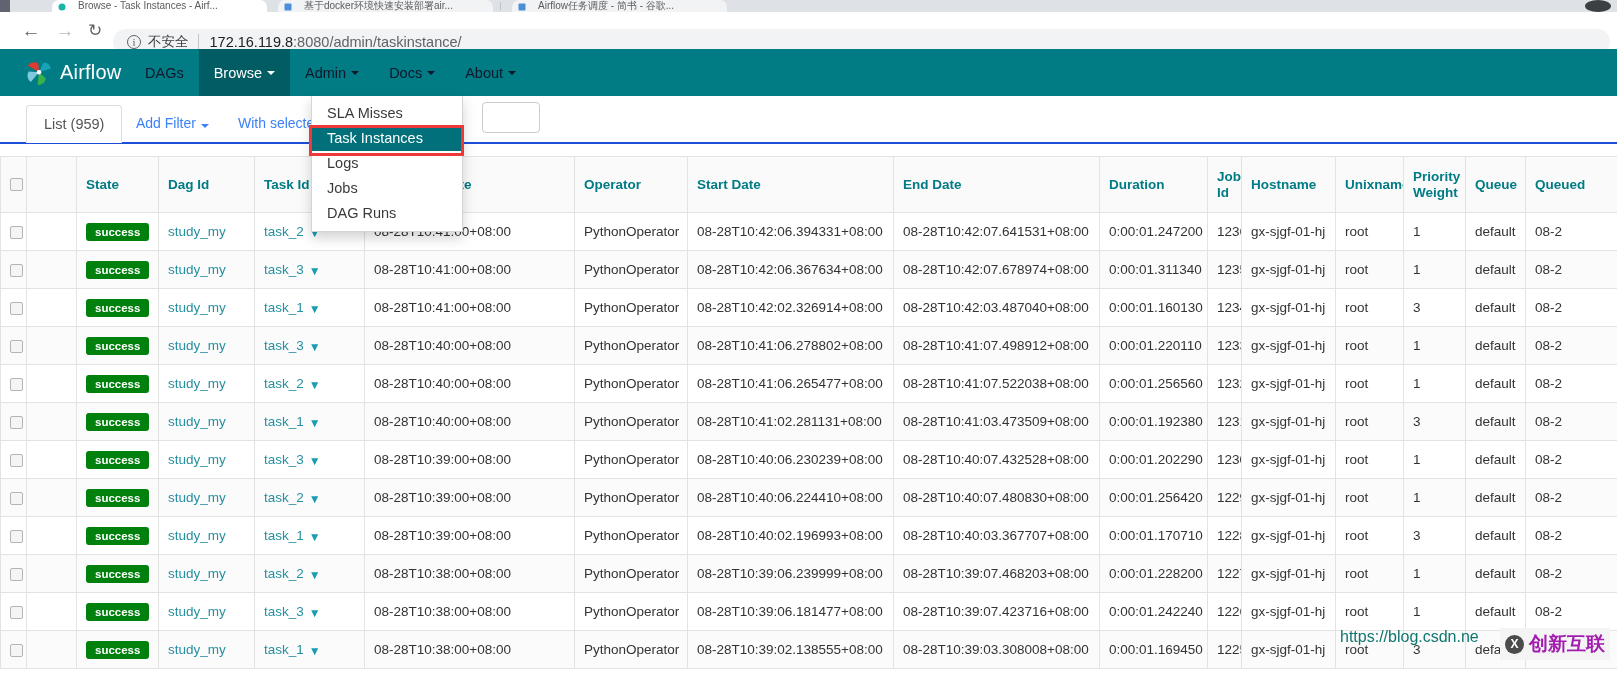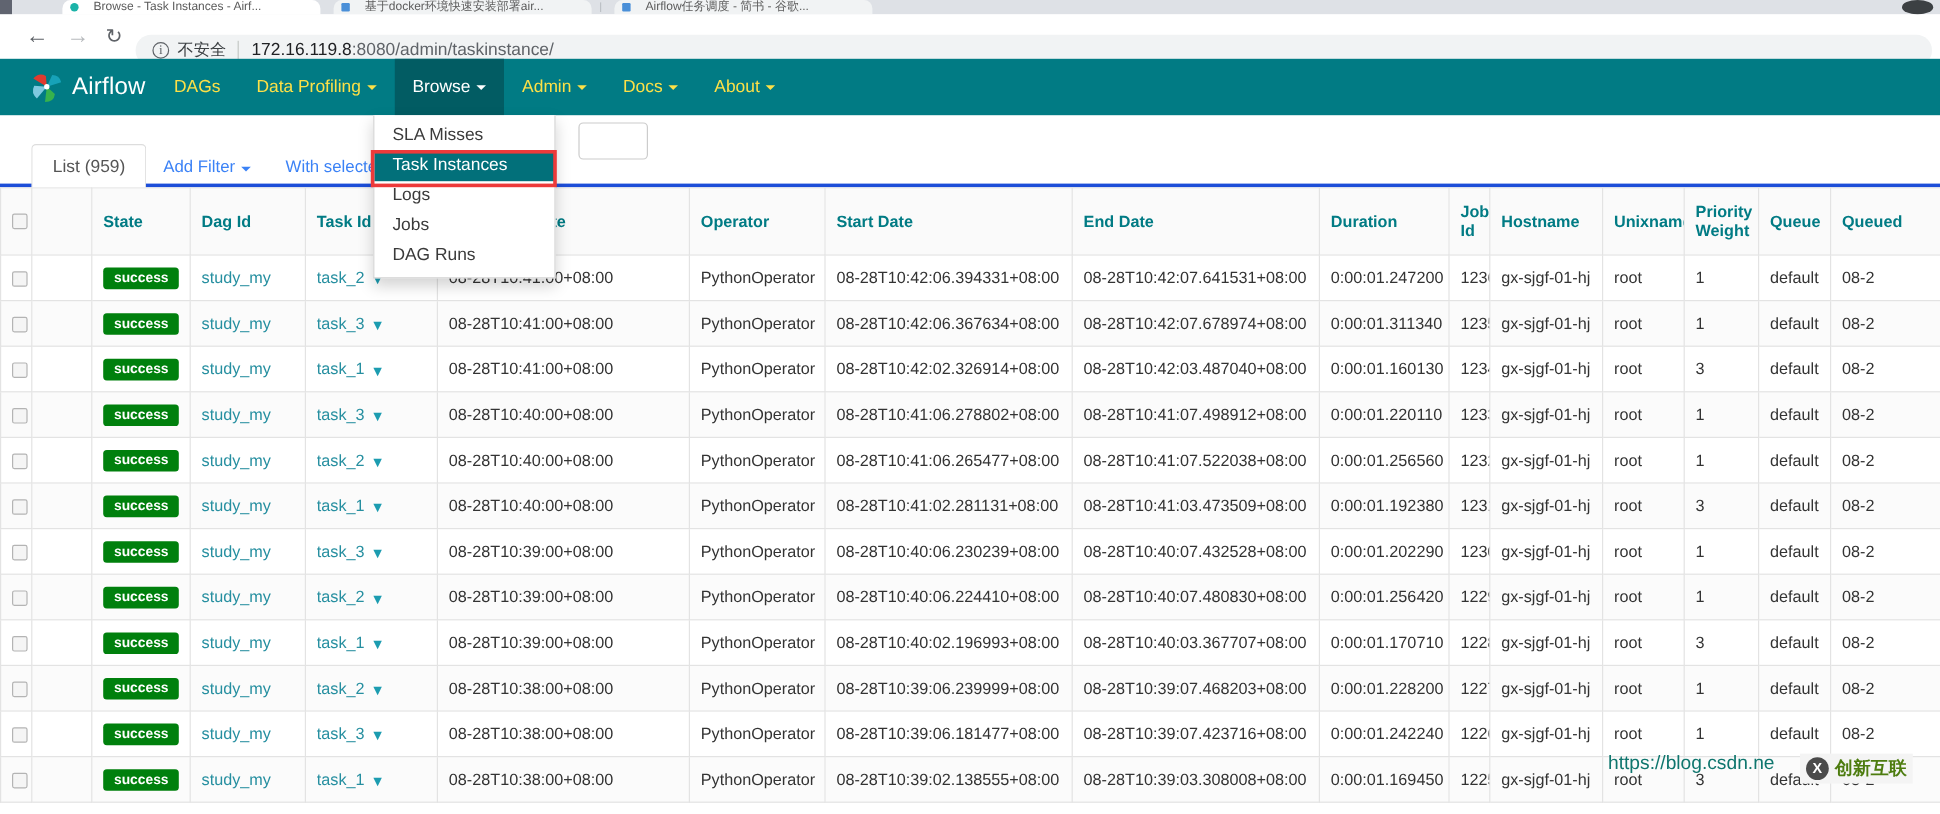--- a/index.html
+++ b/index.html
@@ -77,21 +77,21 @@
     position: absolute; left: 24px; top: 7px; height: 33px;
     display: flex; align-items: center; cursor: pointer;
   }
   .af-logo { width: 30px; height: 30px; flex: none; margin-right: 6px; }
   .af-brand-text {
     color: #ffffff; font-size: 20px; font-weight: normal; letter-spacing: .2px;
   }
   .af-menu { position: absolute; left: 130px; top: 0; height: 47px; display: flex; }
   .af-item {
     display: flex; align-items: center; padding: 0 15px; height: 47px;
-    color: #fde047; font-size: 14.5px; white-space: nowrap; cursor: pointer;
+    color: #0f172a; font-size: 14.5px; white-space: nowrap; cursor: pointer;
   }
   .af-item.active { background: #025c63; color: #ffffff; }
   .caret {
     display: inline-block; margin-left: 5px;
     border-left: 4px solid transparent; border-right: 4px solid transparent;
     border-top: 4px solid currentColor;
   }
 
   
   .dropdown {
@@ -106,21 +106,21 @@
   }
   .dd-item.selected { background: #02707a; color: #ffffff; }
   .dd-highlight {
     position: absolute; left: 309px; top: 125px; width: 155px; height: 31px;
     border: 3px solid #ec3a3a; z-index: 50; pointer-events: none;
   }
 
   
   .toolbar {
     position: absolute; left: 0; top: 96px; width: 1617px; height: 48px;
-    background: #ffffff; border-bottom: 6px solid #1d4ed8; margin-top: 15px;
+    background: #ffffff; border-bottom: 2px solid #1d4ed8;
   }
   .tb-tab {
     position: absolute; left: 26px; top: 9px; height: 38px;
     padding: 0 17px; line-height: 37px;
     border: 1px solid #dddddd; border-bottom-color: #ffffff;
     border-radius: 4px 4px 0 0; background: #ffffff;
     font-size: 14.5px; color: #555555; white-space: nowrap; cursor: pointer;
   }
   .tb-link {
     position: absolute; top: 9px; height: 38px; line-height: 37px;
@@ -181,21 +181,21 @@
     position: absolute; left: 1500px; top: 628px;
     display: flex; align-items: center; gap: 5px;
     background: #f4f4f4; padding: 3px 5px; z-index: 61;
   }
   .wm-circle {
     width: 19px; height: 19px; border-radius: 50%; background: #4b4b4b;
     color: #ffffff; font-size: 12px; font-weight: bold;
     line-height: 19px; text-align: center; flex: none;
   }
   .wm-text {
-    font-size: 15px; font-weight: bold; color: #4d7c0f;
+    font-size: 19px; font-weight: bold; color: #a21caf;
     white-space: nowrap; font-family: Liberation Sans, sans-serif;
   }
 </style>
 </head>
 <body>
 
 <div class="tabstrip">
   <div class="leftcorner"></div>
   <div class="tab active" style="left:52px;width:215px;">
     <span class="tab-fav">
@@ -248,24 +248,20 @@
         <path d="M20 19 L36 14 Q34 6 26 6 Z" fill="#17a2b8"></path>
         <circle cx="20" cy="19" r="3" fill="#ffffff"></circle>
       </svg>
     </span>
     <span class="af-brand-text">Airflow</span>
   </div>
 
   <div class="af-menu">
     <div class="af-item">
       <span>DAGs</span>
-    </div>
-    <div class="af-item">
-      <span>Data Profiling</span>
-      <span class="caret"></span>
     </div>
     <div class="af-item active">
       <span>Browse</span>
       <span class="caret"></span>
     </div>
     <div class="af-item">
       <span>Admin</span>
       <span class="caret"></span>
     </div>
     <div class="af-item">

